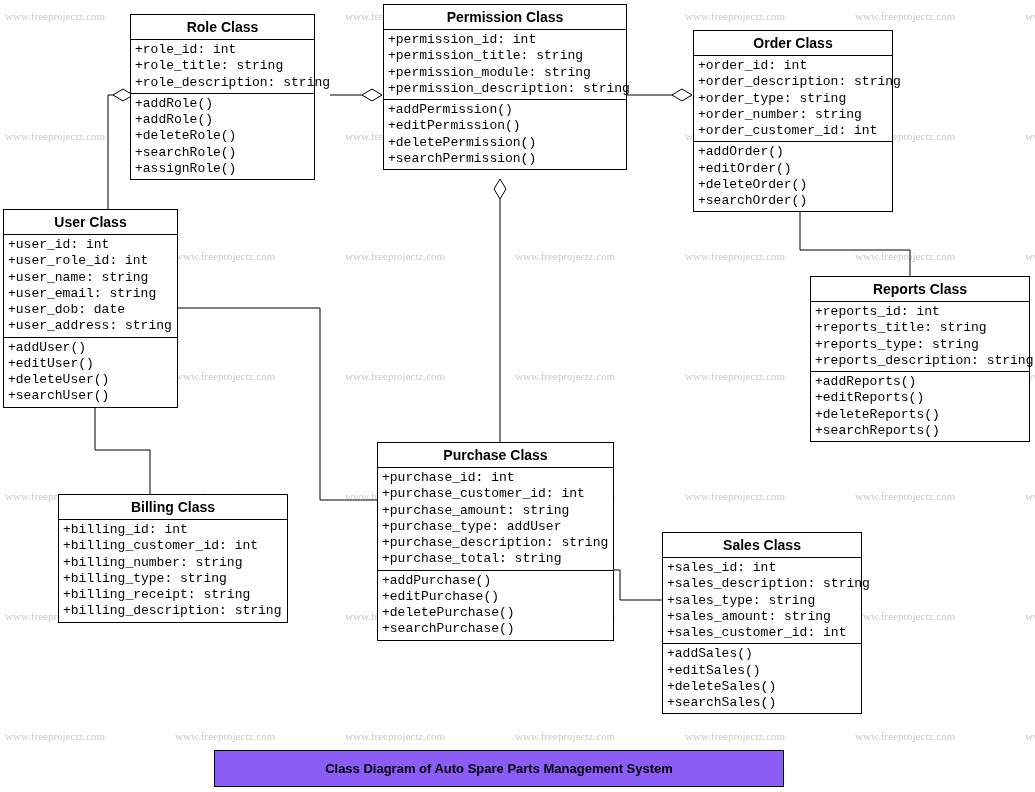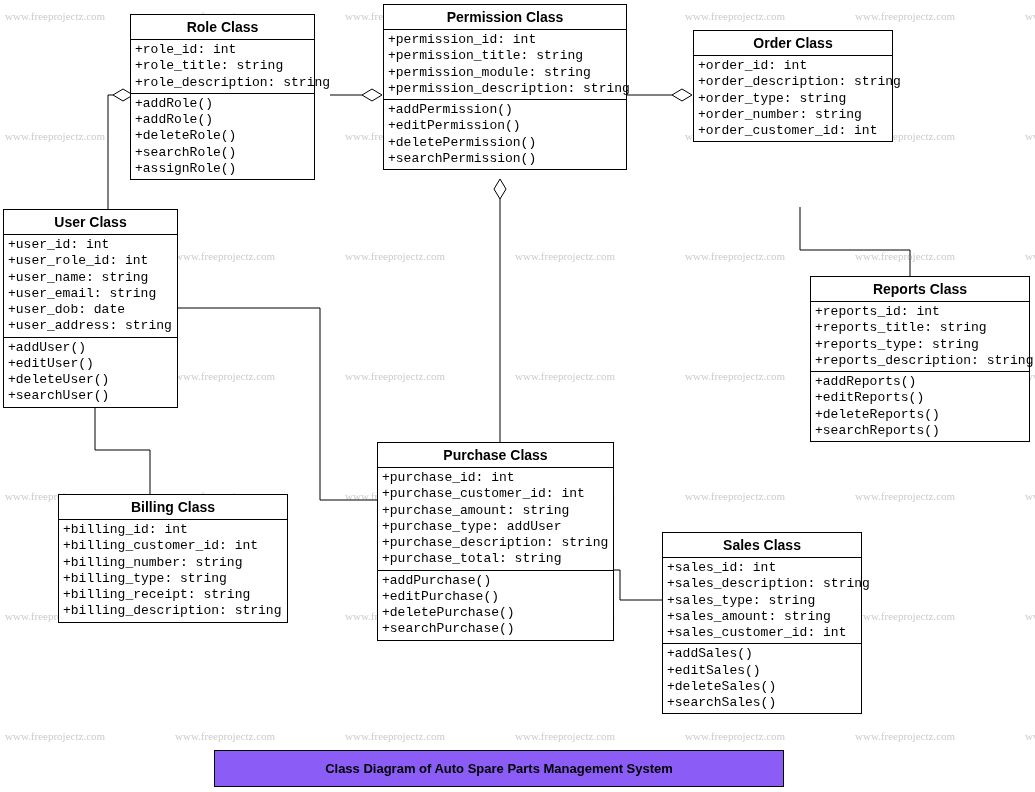--- a/index.html
+++ b/index.html
@@ -185,20 +185,26 @@
 
 <div class="class-box" style="left:693px; top:30px; width:200px;">
   <div class="class-title">Order Class</div>
   <div class="class-section">
       <div class="class-line">+order_id: int</div>
       <div class="class-line">+order_description: string</div>
       <div class="class-line">+order_type: string</div>
       <div class="class-line">+order_number: string</div>
       <div class="class-line">+order_customer_id: int</div>
     </div>
+  <div class="class-section">
+      <div class="class-line">+addOrder()</div>
+      <div class="class-line">+editOrder()</div>
+      <div class="class-line">+deleteOrder()</div>
+      <div class="class-line">+searchOrder()</div>
+    </div>
 </div>
 
 <div class="class-box" style="left:3px; top:209px; width:175px;">
   <div class="class-title">User Class</div>
   <div class="class-section">
       <div class="class-line">+user_id: int</div>
       <div class="class-line">+user_role_id: int</div>
       <div class="class-line">+user_name: string</div>
       <div class="class-line">+user_email: string</div>
       <div class="class-line">+user_dob: date</div>

